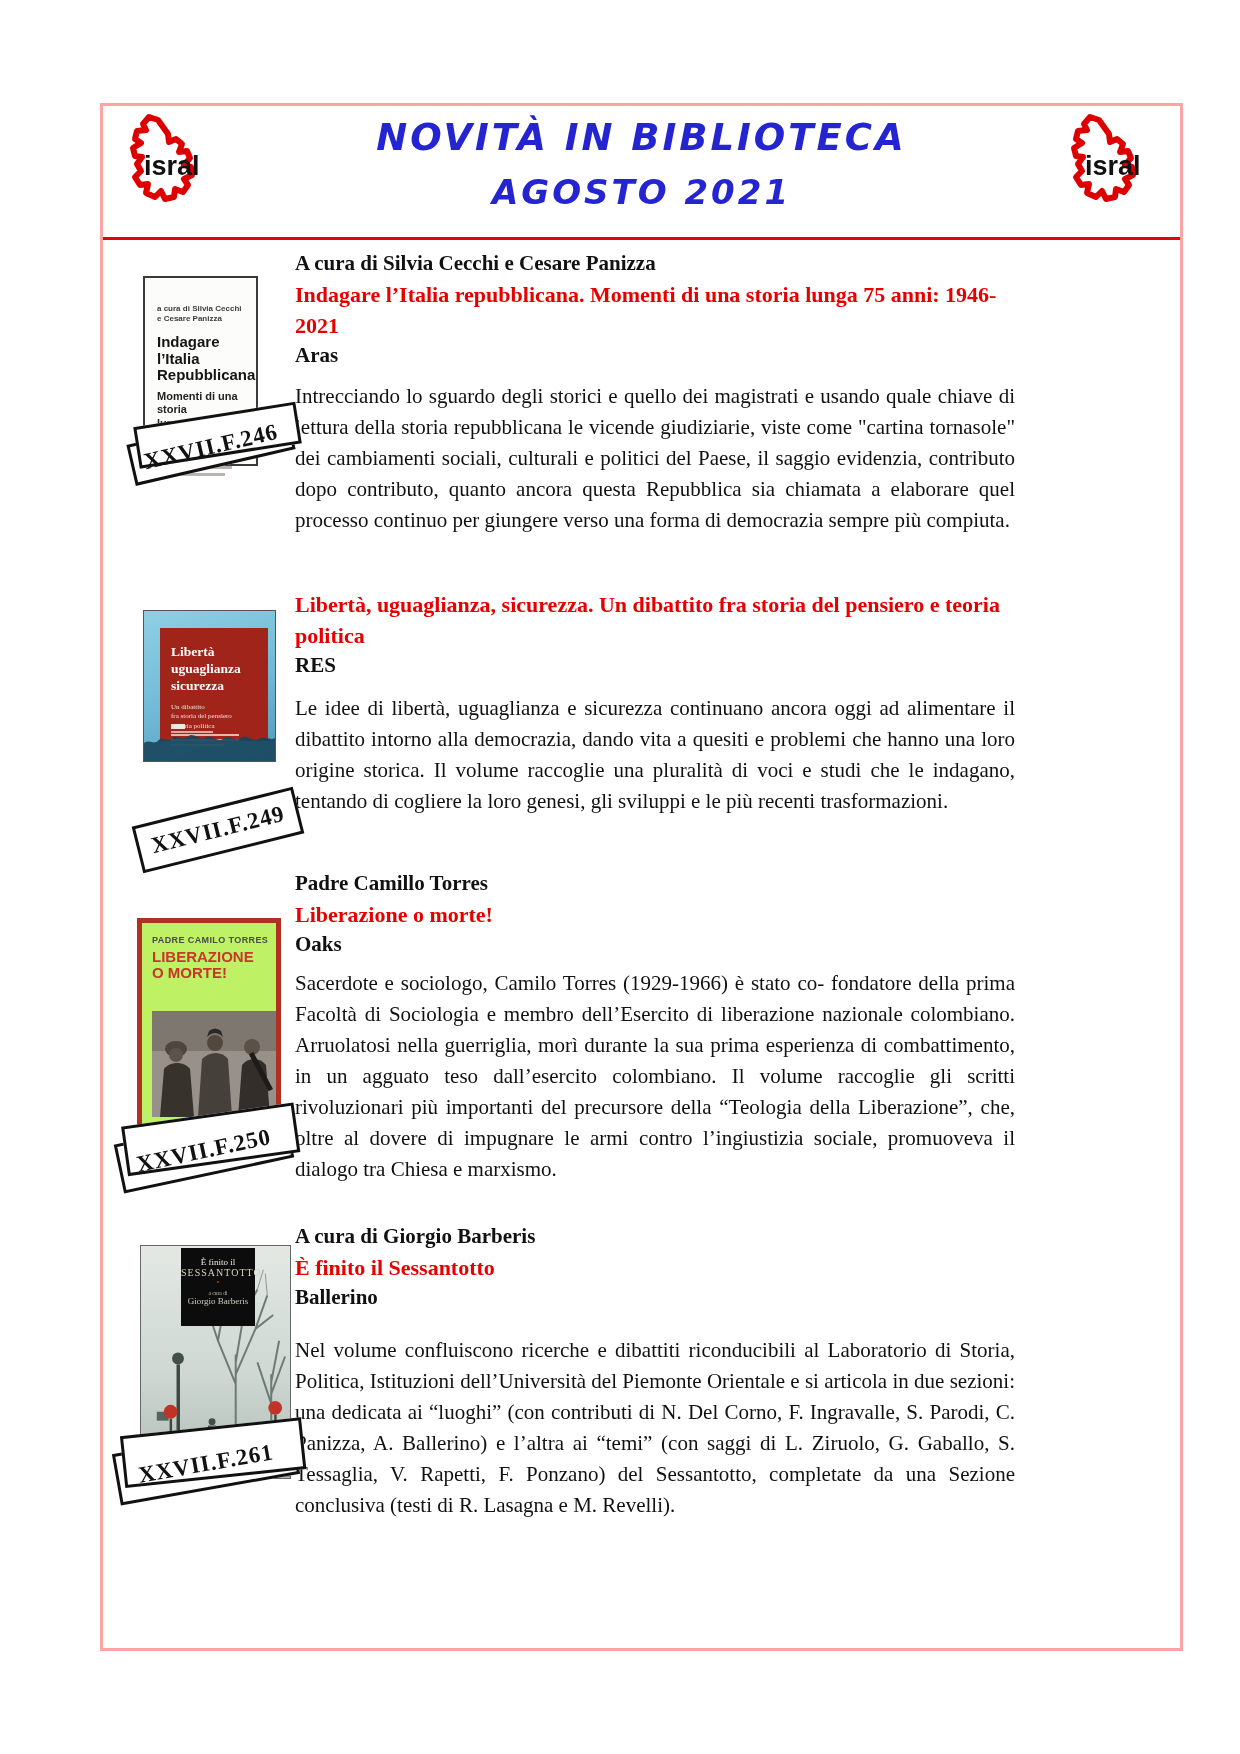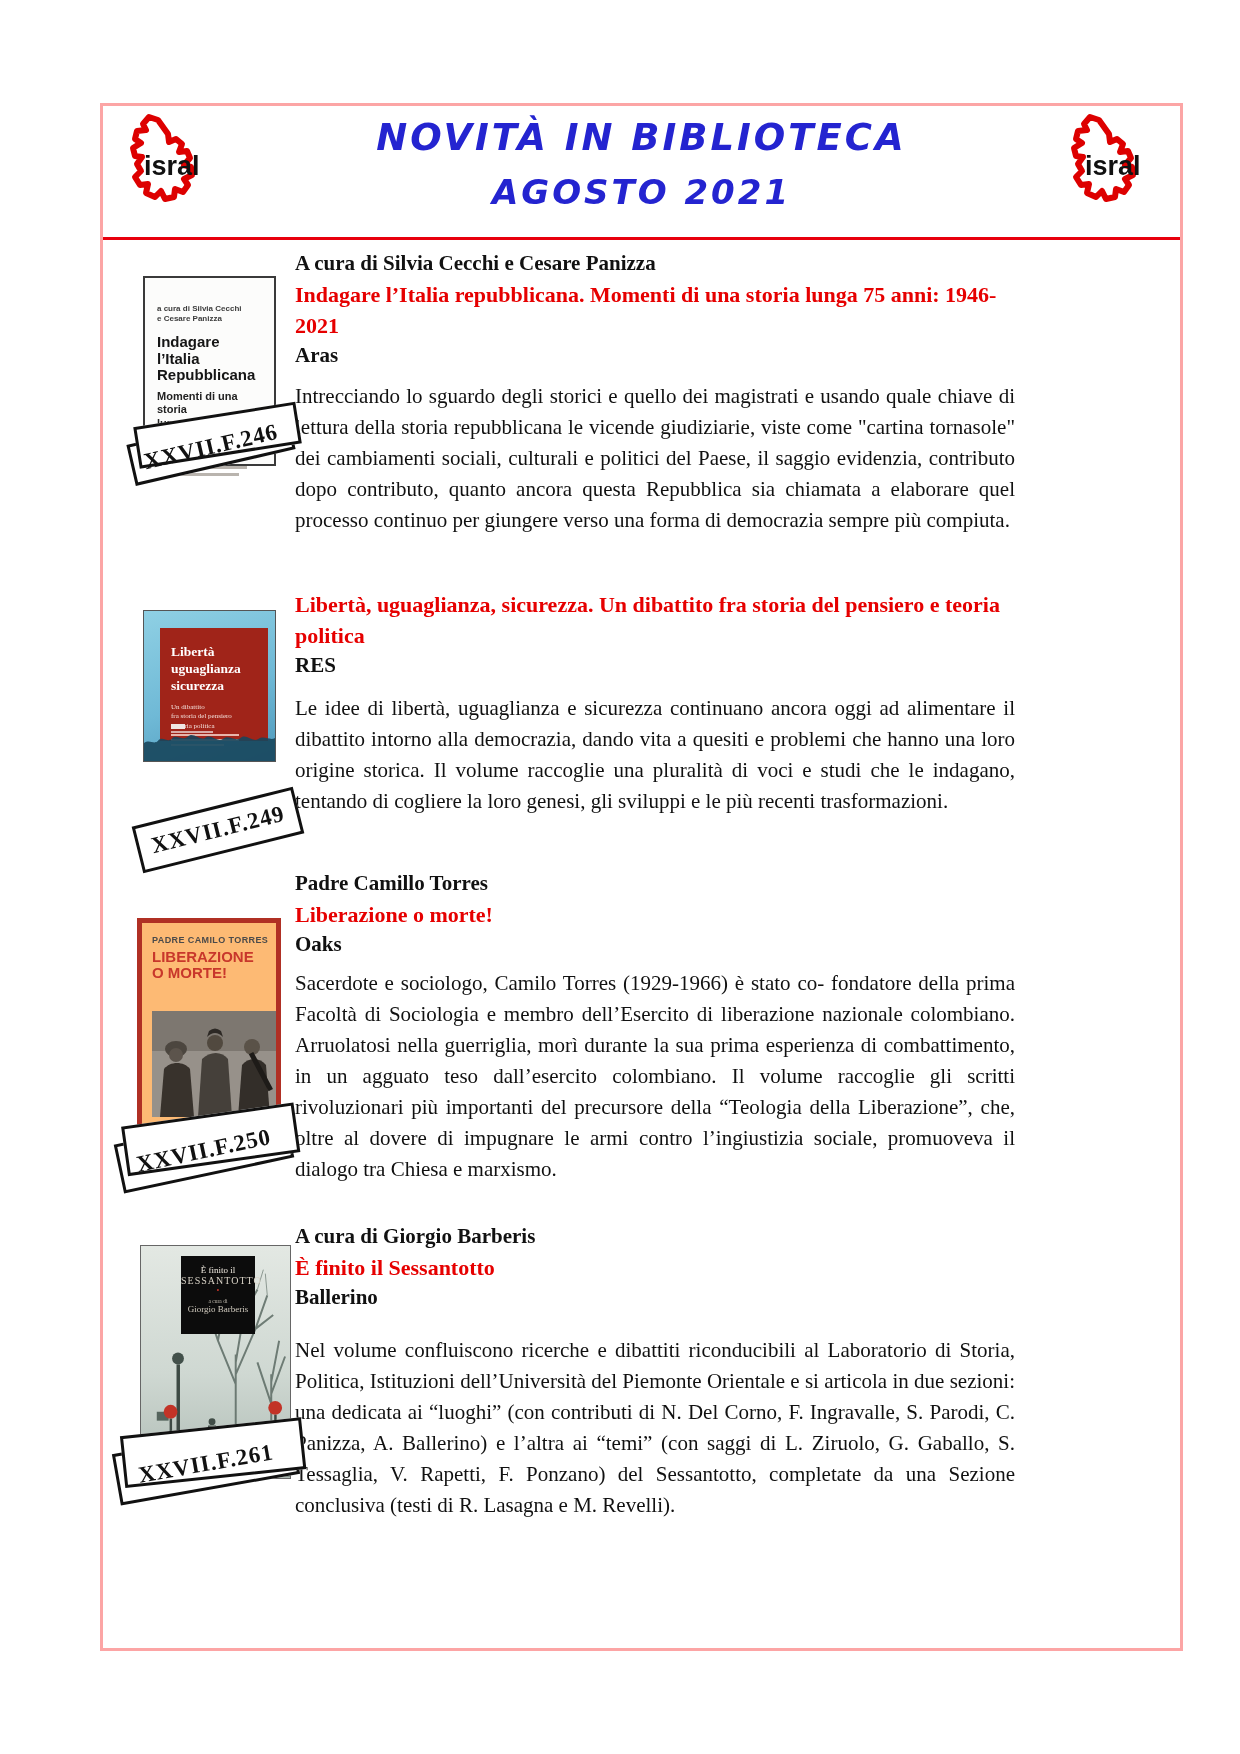--- a/index.html
+++ b/index.html
@@ -51,32 +51,32 @@
         background:#a02419;color:#fff;font-family:"Liberation Serif",serif;
         padding:16px 0 0 11px;box-sizing:border-box;}
   .cov2 .ctitle{font-size:13.5px;font-weight:bold;line-height:1.25;}
   .cov2 .csub{font-size:7px;line-height:1.35;margin-top:8px;color:#f3ded9;}
   .cov2 .abar{background:rgba(255,230,220,.75);height:2px;margin-top:3px;width:70%;}
   .cov2 .pbot{position:absolute;left:11px;bottom:8px;}
   .cov2 .pbot .b1{width:14px;height:5px;background:#f0e6e2;}
   .cov2 .pbot .b2{width:42px;height:2px;background:rgba(240,230,226,.7);margin-top:2px;}
   .crowd{position:absolute;left:0;bottom:0;width:100%;height:40px;z-index:2;}
   
-  .cov3{background:#fdba74;border:5px solid #b03024;box-sizing:border-box;
+  .cov3{background:#bef264;border:5px solid #b03024;box-sizing:border-box;
         font-family:"Liberation Sans",sans-serif;}
   .cov3 .cauth{font-size:9px;font-weight:bold;color:#4a4a4a;letter-spacing:.4px;
         margin:12px 0 0 10px;}
   .cov3 .ctitle{font-size:15px;font-weight:bold;color:#c8372b;line-height:1.08;margin:4px 0 0 10px;}
   .cov3 .photo{position:absolute;left:10px;right:10px;top:88px;height:106px;}
   .cov3 .mark{position:absolute;left:48%;bottom:7px;width:9px;height:11px;background:#b03024;}
   
   .cov4{background:linear-gradient(#e3e8e3 0%,#cfd8d2 55%,#aebbb4 100%);
         border:1px solid #666;box-sizing:border-box;}
   .cov4 svg{position:absolute;inset:0;}
-  .cov4 .panel{position:absolute;left:40px;top:10px;width:74px;height:78px;background:#0c0c0c;
+  .cov4 .panel{position:absolute;left:40px;top:2px;width:74px;height:78px;background:#0c0c0c;
         color:#efe9df;text-align:center;font-family:"Liberation Serif",serif;z-index:2;}
   .cov4 .p1{font-size:9px;margin-top:9px;}
   .cov4 .p2{font-size:10px;letter-spacing:1px;color:#d8d2c6;}
   .cov4 .dot{color:#c23327;font-size:8px;line-height:10px;}
   .cov4 .p3{font-size:5.5px;margin-top:2px;color:#bdb7ab;}
   .cov4 .p4{font-size:9px;color:#cfc9bd;}
 </style>
 </head>
 <body>
 
@@ -88,21 +88,21 @@
       <text x="28" y="63" font-family="Liberation Sans, sans-serif" font-size="27" font-weight="bold" fill="#111">isral</text>
     </svg>
     <div class="hdr-title">NOVITÀ IN BIBLIOTECA</div>
     <div class="hdr-sub">AGOSTO 2021</div>
     <svg class="logo right" viewBox="0 0 110 100">
       <path d="M42,8 l-9,-3 l-6,7 l3,6 l-9,1 l-2,8 l6,4 l-8,5 l2,8 l7,1 l-5,7 l4,7 l-6,6 l5,8 l8,-1 l-2,9 l9,4 l6,-6 l4,8 l9,-2 l1,-8 l8,3 l5,-7 l-4,-6 l8,-4 l-1,-8 l-7,-2 l6,-7 l-3,-7 l-8,1 l3,-8 l-6,-5 l-7,3 l-1,-8 z" fill="#ffffff" stroke="#dd0000" stroke-width="6" stroke-linejoin="round"></path>
       <text x="28" y="63" font-family="Liberation Sans, sans-serif" font-size="27" font-weight="bold" fill="#111">isral</text>
     </svg>
   </div>
 
-  <div class="cover cov1" style="left:40px;top:170px;width:133px;height:190px;">
+  <div class="cover cov1" style="left:40px;top:170px;width:115px;height:190px;">
     <div class="credit pre">a cura di Silvia Cecchi
 e Cesare Panizza</div>
     <div class="ctitle pre">Indagare l’Italia
 Repubblicana</div>
     <div class="csub pre">Momenti di una storia
 lunga 75 anni</div>
     <div class="cyear">1946/2021</div>
     <div class="bar" style="width:86%;margin-top:12px;"></div>
     <div class="bar" style="width:78%;"></div>
     <div class="pill"></div>

